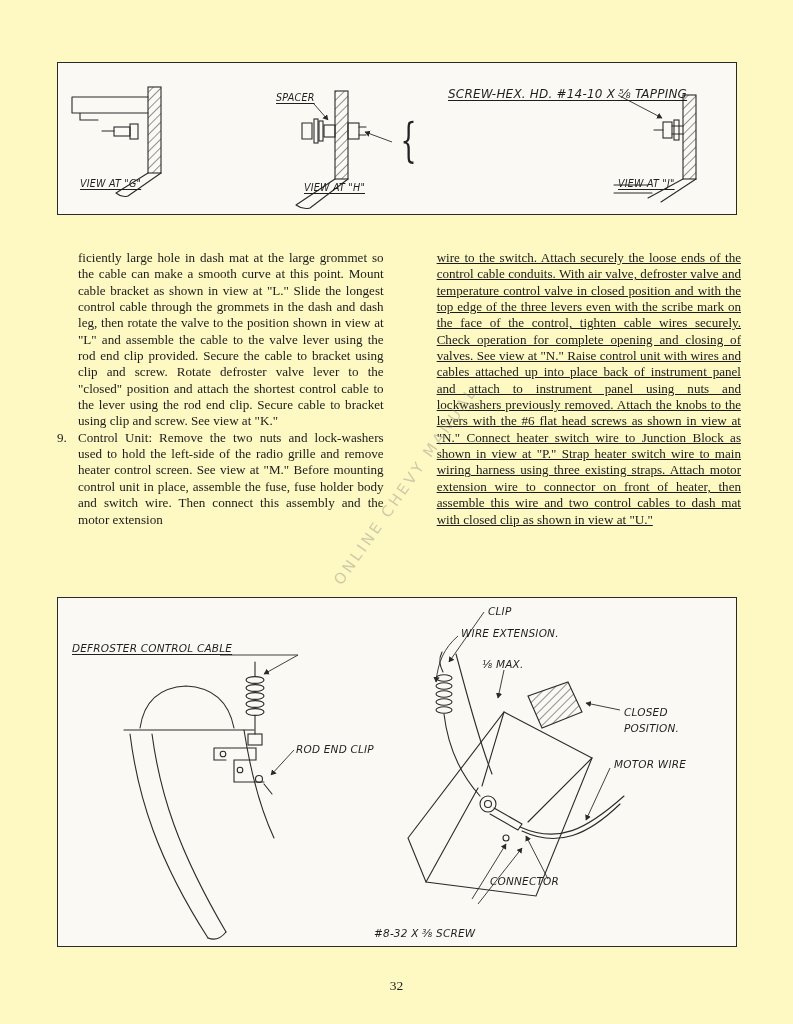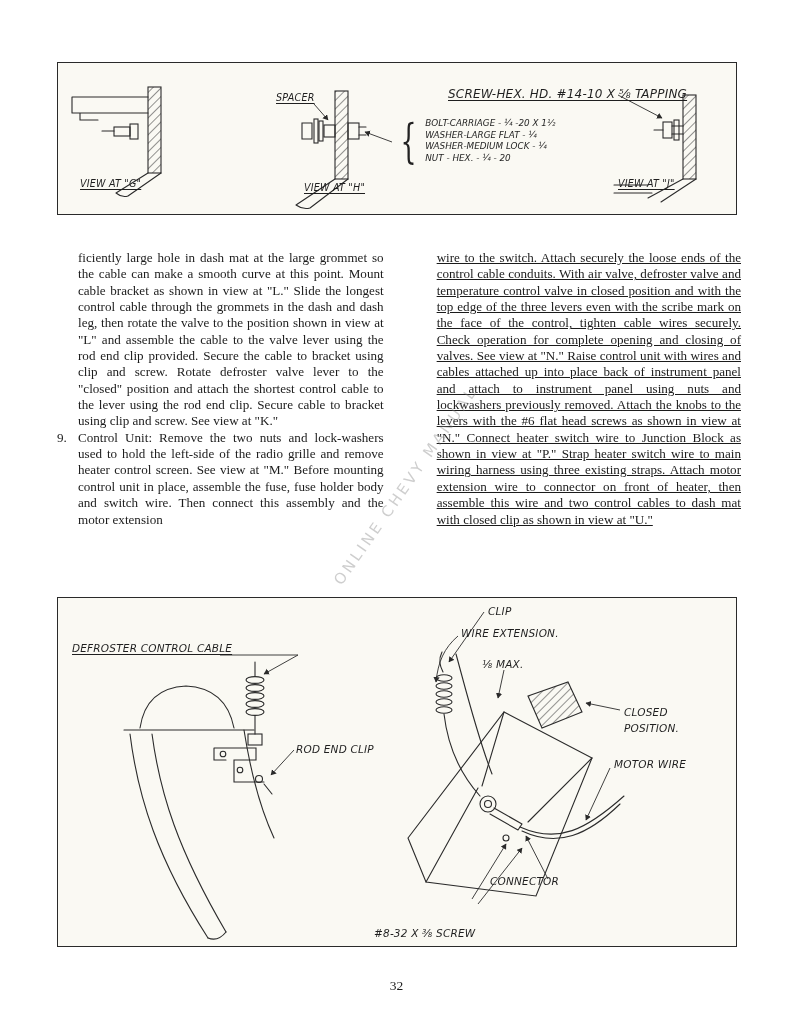--- a/index.html
+++ b/index.html
@@ -1,19 +1,19 @@
 <!DOCTYPE html>
 <html><head>
 <meta charset="utf-8">
 <style>
   * { margin:0; padding:0; box-sizing:border-box; }
   html,body { background:#d9d9d9; }
   .page {
     position:relative; width:793px; height:1024px; margin:0 auto;
-    background:#ffffff; color:#1b1b1b; overflow:hidden;
+    background:#fef9c3; color:#1b1b1b; overflow:hidden;
     font-family:"Liberation Serif", serif;
   }
   .figbox { position:absolute; border:1.4px solid #2a2a2a; background:#faf9f3; }
   .figbox svg { position:absolute; left:0; top:0; }
   .figlabel {
     position:absolute; font-family:"DejaVu Sans", sans-serif; font-style:italic;
     font-size:9.6px; letter-spacing:0.2px; color:#1f1f1f; white-space:nowrap;
   }
   .fig83-label { font-size:10.5px; }
   .underlined { text-decoration:underline; text-underline-offset:2px; }
@@ -97,26 +97,20 @@
         <path d="M560 32 L604 55" marker-end="url(#arr82)"></path>
         <path d="M334 79 L307 69" marker-end="url(#arr82)"></path>
       </g>
     </svg>
 
     <span class="figlabel underlined" style="left:218px; top:29px;">SPACER</span>
     <span class="figlabel underlined" style="left:390px; top:24px; font-size:12px;font-style:italic;">SCREW-HEX. HD. #14-10 X ⅝ TAPPING</span>
 
     <div class="parts">
       <span class="brace">{</span>
-      <div class="plines">
-        <span>BOLT-CARRIAGE - ¼ -20 X 1½</span>
-        <span>WASHER-LARGE FLAT - ¼</span>
-        <span>WASHER-MEDIUM LOCK - ¼</span>
-        <span>NUT - HEX. - ¼ - 20</span>
-      </div>
     </div>
 
     <span class="figlabel underlined" style="left:22px; top:115px;">VIEW AT "G"</span>
     <span class="figlabel underlined" style="left:246px; top:119px;">VIEW AT "H"</span>
     <span class="figlabel underlined" style="left:560px; top:115px;">VIEW AT "J"</span>
   </div>
 
 
   <div class="cols">
     <div class="col col-left">

